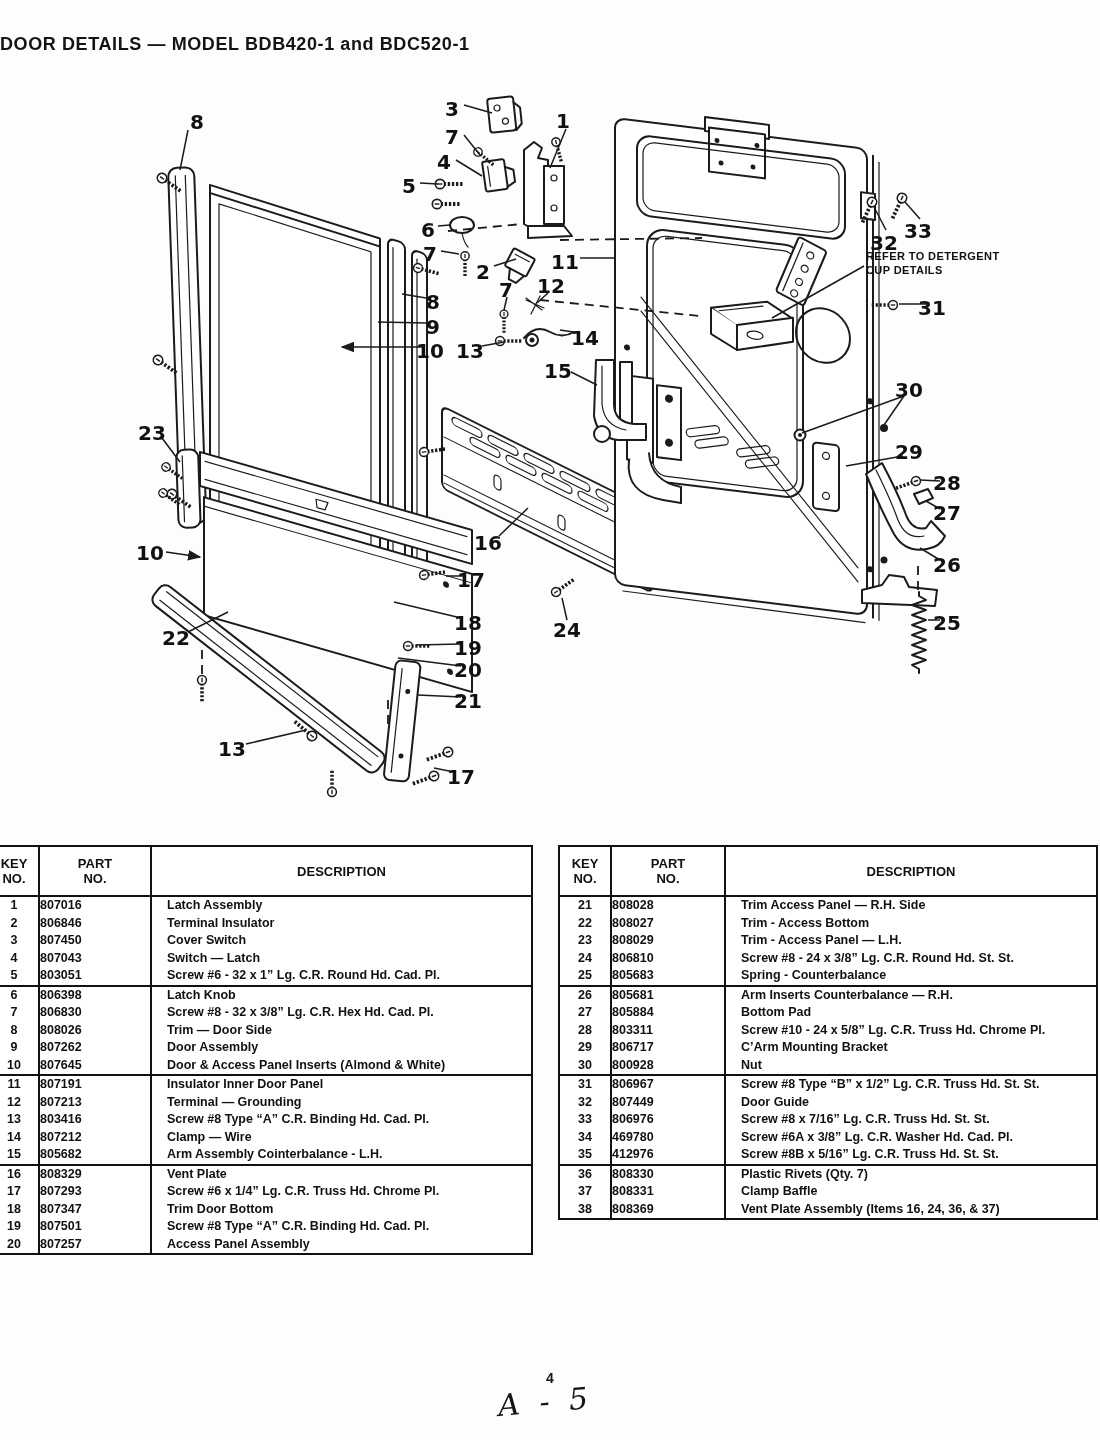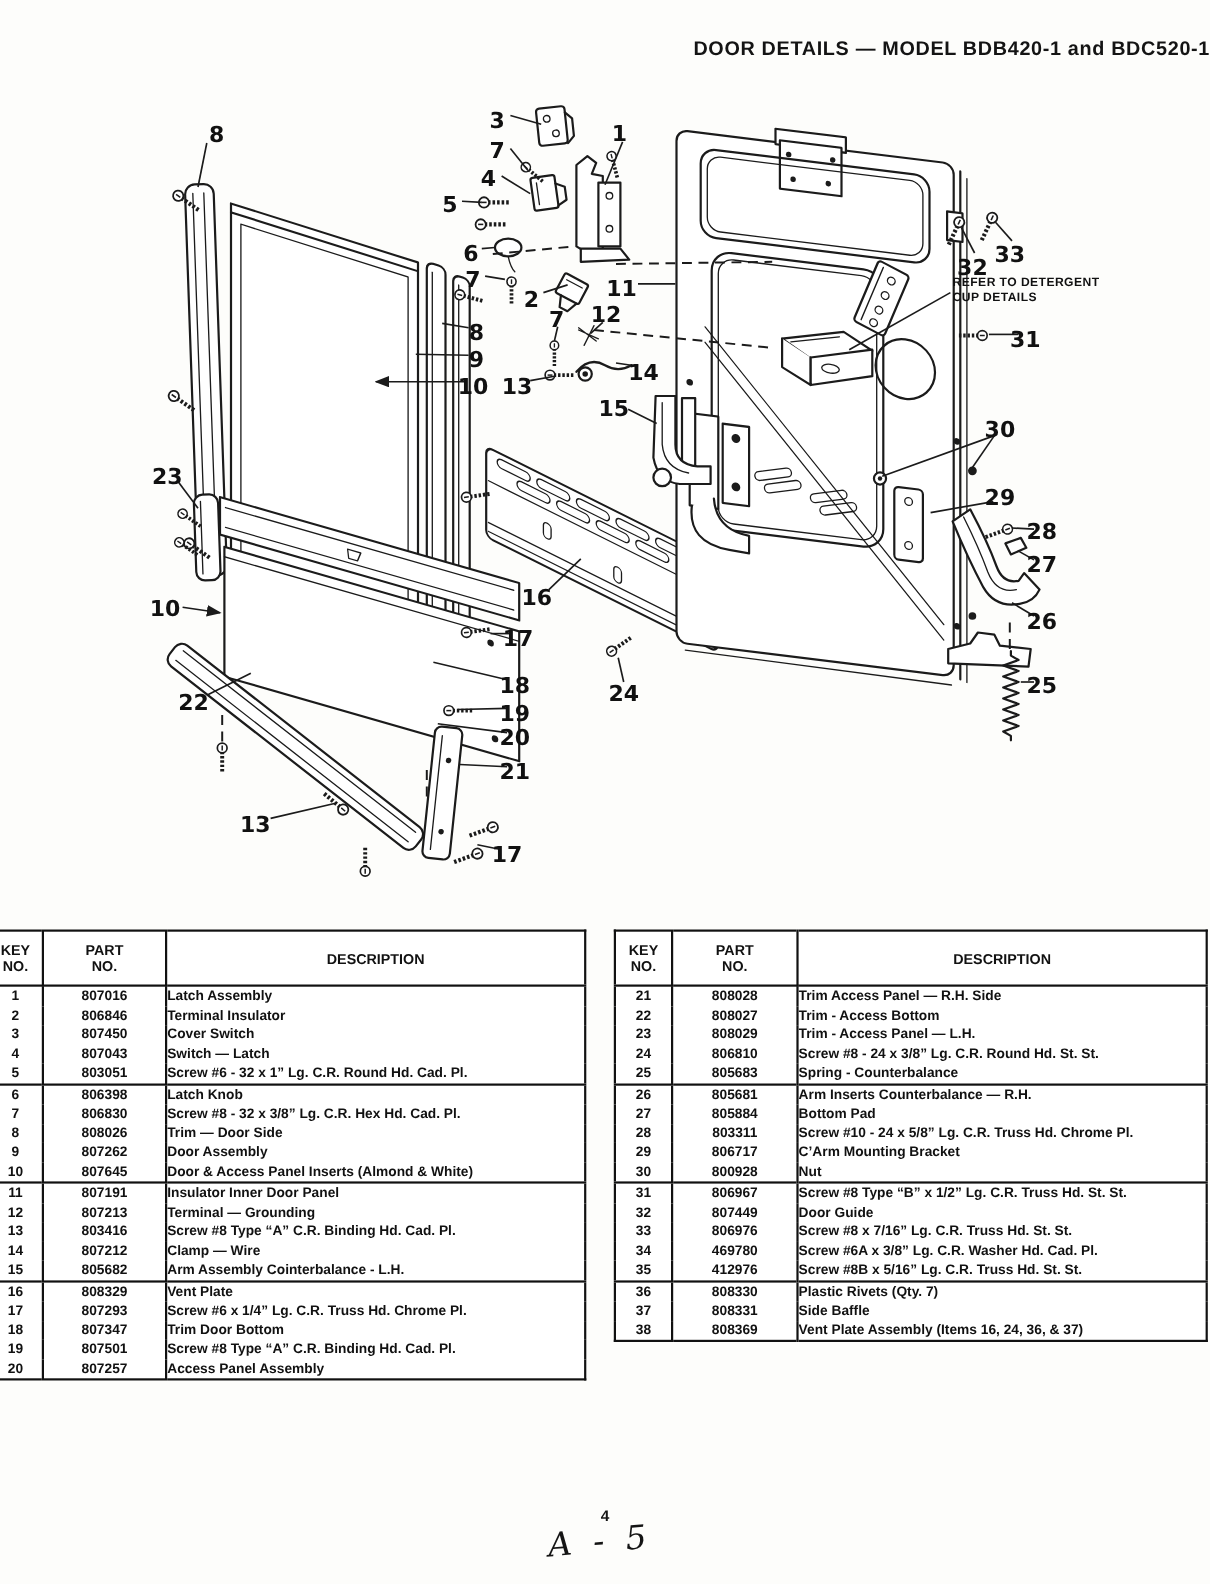--- a/index.html
+++ b/index.html
@@ -1,39 +1,39 @@
 <!DOCTYPE html>
 <html><head>
 <meta charset="utf-8">
 <style>
   html,body{margin:0;padding:0}
   body{width:1100px;height:1440px;position:relative;overflow:hidden;
        background:#fdfdfb;color:#141414;font-family:"Liberation Sans",sans-serif}
-  .page-title{position:absolute;top:34px;left:0;width:1100px;text-align:right;
+  .page-title{position:absolute;top:34px;left:0;width:1100px;text-align:left;
        font:bold 18px "Liberation Sans",sans-serif;letter-spacing:.6px}
   svg{position:absolute;top:0;left:0}
   .ink{fill:none;stroke:#1b1b1b;stroke-width:2;stroke-linejoin:round;stroke-linecap:round}
   .thin{stroke-width:1.2}
   .dot{fill:#1b1b1b;stroke:none}
   .dash{fill:none;stroke:#1b1b1b;stroke-width:1.8;stroke-dasharray:9 6}
   .leader{stroke:#1b1b1b;stroke-width:1.5;fill:none}
   .callout{font:bold 20px "DejaVu Sans",sans-serif;fill:#111}
   .ann{font:bold 11px "Liberation Sans",sans-serif;fill:#111;letter-spacing:.4px}
   .parts-table{position:absolute;border-collapse:collapse;background:#fff;
        font:bold 12.5px "Liberation Sans",sans-serif;color:#111;border:2.2px solid #111}
   .parts-table th{border-bottom:2.4px solid #111;border-right:2px solid #111;
        height:46px;text-align:center;white-space:pre-line;font-size:13px}
   .parts-table th:last-child{border-right:none}
   .parts-table td{border-right:2px solid #111;height:17.5px;line-height:17.5px;
        padding:0;white-space:nowrap;overflow:hidden}
   .parts-table td:last-child{border-right:none}
   .parts-table tr.group-start td{border-top:2.4px solid #111}
   td.col-key{text-align:center}
-  td.col-part{text-align:center}
-  td.col-desc{}
+  td.col-part{}
+  td.col-desc{padding-left:15px}
   #table-left{top:845px;left:-12px;width:545px}
   #table-left .col-key{width:48px}
   #table-left .col-part{width:110px}
   #table-right{top:845px;left:558px;width:540px}
   #table-right .col-key{width:50px}
   #table-right .col-part{width:112px}
   .footer-num{position:absolute;top:1370px;left:0;width:1100px;text-align:center;
        font:bold 14px "Liberation Sans",sans-serif}
   .footer-hand{position:absolute;top:1384px;left:498px;
        font:italic 30px "DejaVu Serif",serif;letter-spacing:5px;transform:rotate(-5deg)}
@@ -564,21 +564,21 @@
         <td class="col-desc">Screw #8B x 5/16” Lg. C.R. Truss Hd. St. St.</td>
       </tr>
       <tr class="group-start">
         <td class="col-key">36</td>
         <td class="col-part">808330</td>
         <td class="col-desc">Plastic Rivets  (Qty. 7)</td>
       </tr>
       <tr>
         <td class="col-key">37</td>
         <td class="col-part">808331</td>
-        <td class="col-desc">Side Baffle</td>
+        <td class="col-desc">Clamp Baffle</td>
       </tr>
       <tr>
         <td class="col-key">38</td>
         <td class="col-part">808369</td>
         <td class="col-desc">Vent Plate Assembly  (Items 16, 24, 36, &amp; 37)</td>
       </tr>
     </tbody>
 </table>
 
 <div class="footer-num">4</div>

